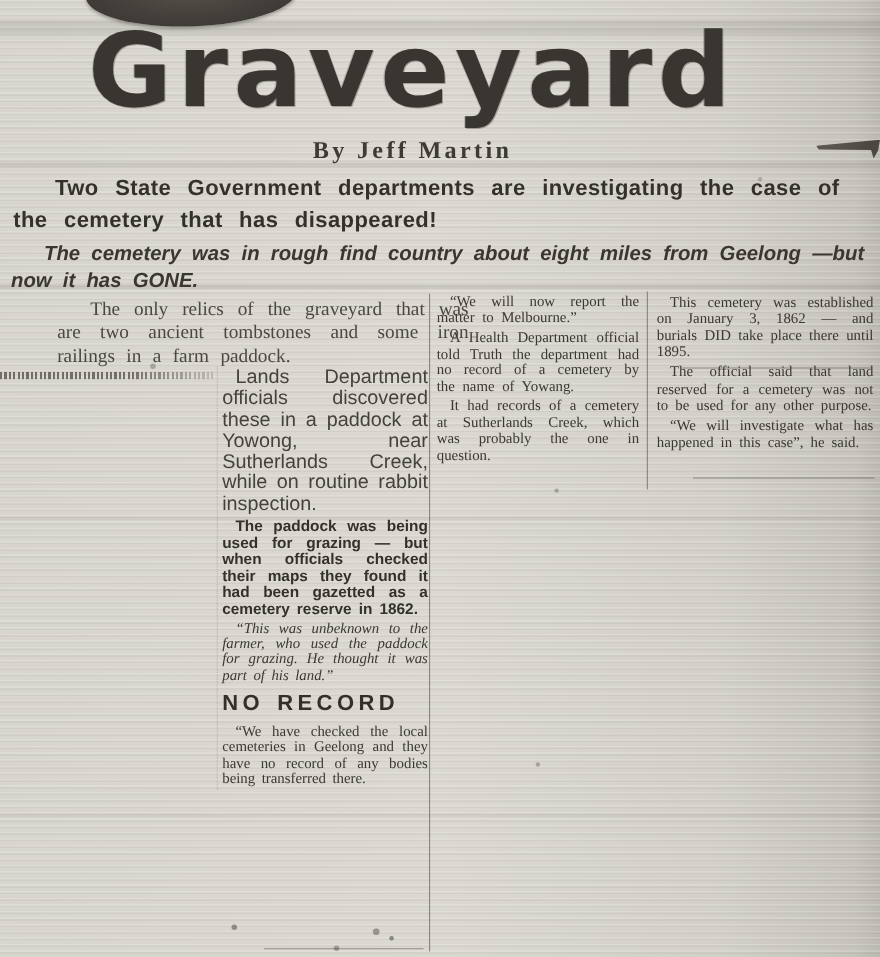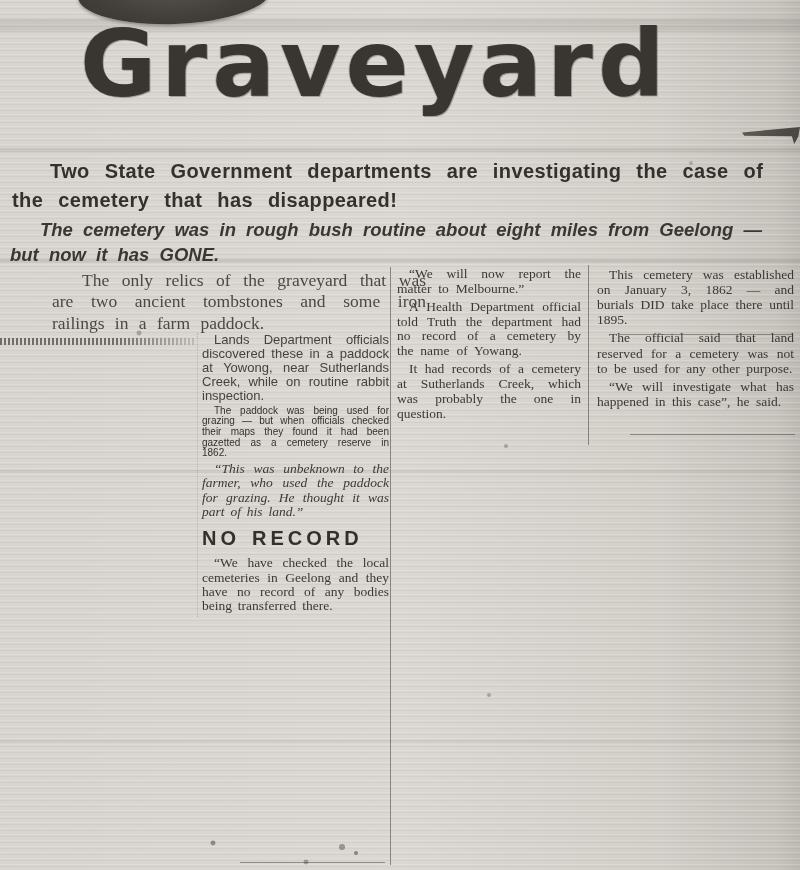--- a/index.html
+++ b/index.html
@@ -115,25 +115,25 @@
   .col-middle {
     left: 197px; top: 333px; width: 192px;
     font-size: 13.5px; line-height: 1.07;
     word-spacing: 2.5px;
     color: #3b3834;
     border-left: 1px dotted rgba(80,76,70,0.25);
     padding-left: 4px;
   }
   .col-middle .p-sans {
     font-family: "Liberation Sans", sans-serif;
-    font-size: 13px; color: #45423d;
+    font-size: 18px; color: #45423d;
   }
   .col-middle .p-bold {
     font-family: "Liberation Sans", sans-serif;
-    font-weight: normal; font-size: 10px;
+    font-weight: bold; font-size: 14px;
     color: #34312d;
   }
   .p-italic { font-style: italic; }
 
   .no-record {
     font-family: "Liberation Sans", sans-serif;
     font-weight: bold;
     font-size: 20px; letter-spacing: 4px;
     text-align: left; text-indent: 0;
     margin: 8px 0 7px 0;
@@ -186,23 +186,24 @@
   <div class="streak s1"></div>
   <div class="streak s2"></div>
   <div class="streak s3"></div>
   <div class="streak s4"></div>
   <div class="streak s5"></div>
 
   <div class="blob"></div>
   <div class="wedge"></div>
 
   <h1 class="headline">Graveyard</h1>
+  <div class="byline">By Jeff Martin</div>
 
   <p class="lead1">Two State Government departments are investigating the case of the cemetery that has disappeared!</p>
-  <p class="lead2">The cemetery was in rough bush routine about eight miles from Geelong —but now it has GONE.</p>
+  <p class="lead2">The cemetery was in rough find country about eight miles from Geelong —but now it has GONE.</p>
 
   <p class="intro">The only relics of the graveyard that was are two ancient tombstones and some iron railings in a farm paddock.</p>
   <div class="rule-hatch"></div>
 
   <div class="col col-middle">
     <p class="p-sans">Lands Department officials discovered these in a paddock at Yowong, near Sutherlands Creek, while on routine rabbit inspection.</p>
     <p class="p-bold">The paddock was being used for grazing — but when officials checked their maps they found it had been gazetted as a cemetery reserve in 1862.</p>
     <p class="p-italic">“This was unbeknown to the farmer, who used the paddock for grazing. He thought it was part of his land.”</p>
     <h2 class="no-record">NO RECORD</h2>
     <p>“We have checked the local cemeteries in Geelong and they have no record of any bodies being transferred there.</p>

